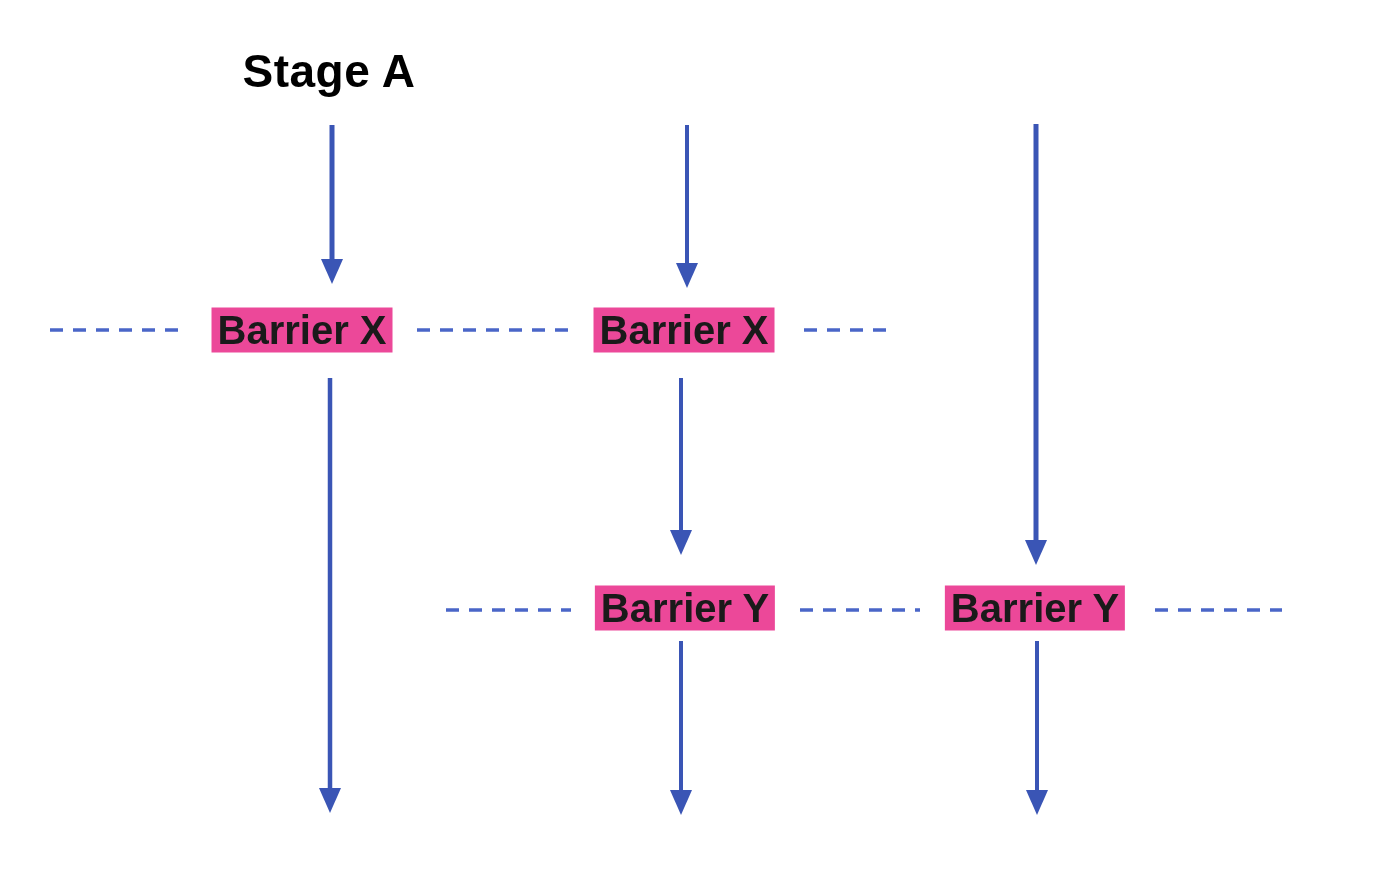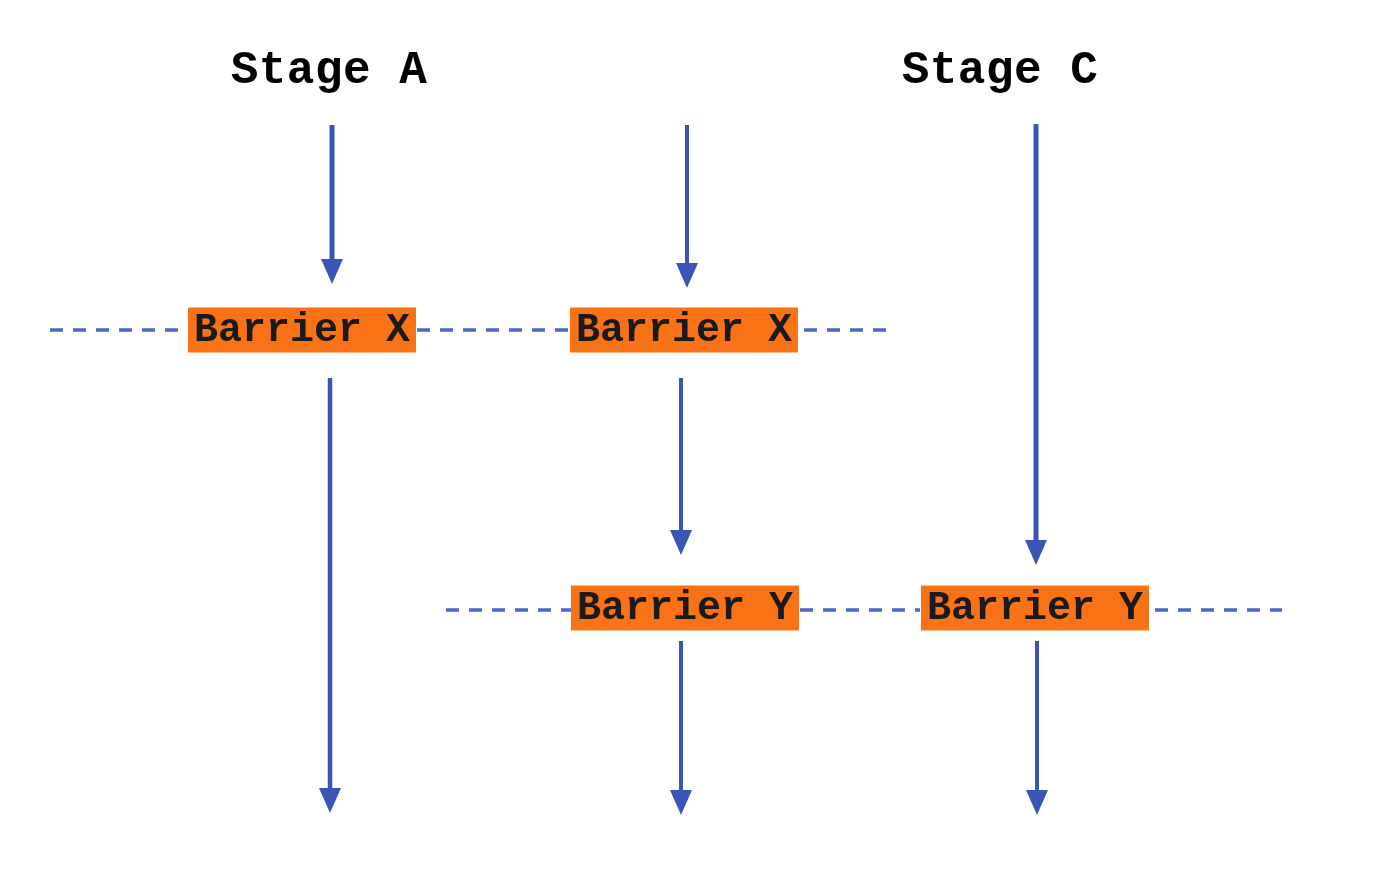--- a/index.html
+++ b/index.html
@@ -6,21 +6,21 @@
     margin: 0;
     padding: 0;
     background: #ffffff;
   }
   .canvas {
     position: relative;
     width: 1379px;
     height: 875px;
     background: #ffffff;
     overflow: hidden;
-    font-family: Liberation Mono, monospace;
+    font-family: Liberation Sans, sans-serif;
   }
   .diagram-svg {
     position: absolute;
     left: 0;
     top: 0;
   }
   .stage-header {
     position: absolute;
     transform: translate(-50%, -50%);
     font-size: 46px;
@@ -29,21 +29,21 @@
     white-space: nowrap;
     letter-spacing: 0.5px;
   }
   .barrier-label {
     position: absolute;
     transform: translate(-50%, -50%);
     font-size: 40px;
     font-weight: 600;
     color: #1a1a1a;
     white-space: nowrap;
-    background: #f97316;
+    background: #ec4899;
     padding: 0 6px;
   }
 </style>
 </head>
 <body>
 
 <div class="canvas">
 
   <svg class="diagram-svg" width="1379" height="875" viewBox="0 0 1379 875">
 
@@ -85,21 +85,20 @@
     <line x1="50" y1="330" x2="183" y2="330" stroke-width="3.6" stroke-dasharray="13 10" stroke="#4a66c8"></line>
     <line x1="417" y1="330" x2="570" y2="330" stroke-width="3.6" stroke-dasharray="13 10" stroke="#4a66c8"></line>
     <line x1="804" y1="330" x2="892" y2="330" stroke-width="3.6" stroke-dasharray="13 10" stroke="#4a66c8"></line>
 
     <line x1="446" y1="610" x2="571" y2="610" stroke-width="3.6" stroke-dasharray="13 10" stroke="#4a66c8"></line>
     <line x1="800" y1="610" x2="920" y2="610" stroke-width="3.6" stroke-dasharray="13 10" stroke="#4a66c8"></line>
     <line x1="1155" y1="610" x2="1282" y2="610" stroke-width="3.6" stroke-dasharray="13 10" stroke="#4a66c8"></line>
   </svg>
 
   <div class="stage-header" style="left: 329px; top: 71px;">Stage A</div>
-  <div class="stage-header" style="left: 1000px; top: 71px;">Stage C</div>
 
   <div class="barrier-label" style="left: 302px; top: 330px;">Barrier X</div>
   <div class="barrier-label" style="left: 684px; top: 330px;">Barrier X</div>
 
   <div class="barrier-label" style="left: 685px; top: 608px;">Barrier Y</div>
   <div class="barrier-label" style="left: 1035px; top: 608px;">Barrier Y</div>
 
 </div>
 
 </body></html>

